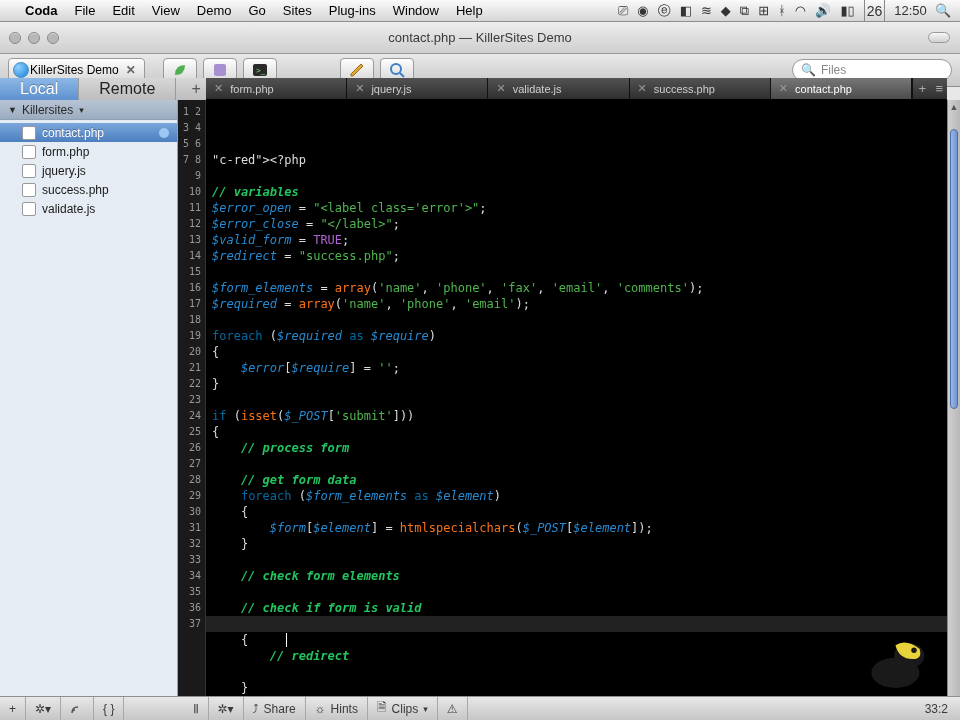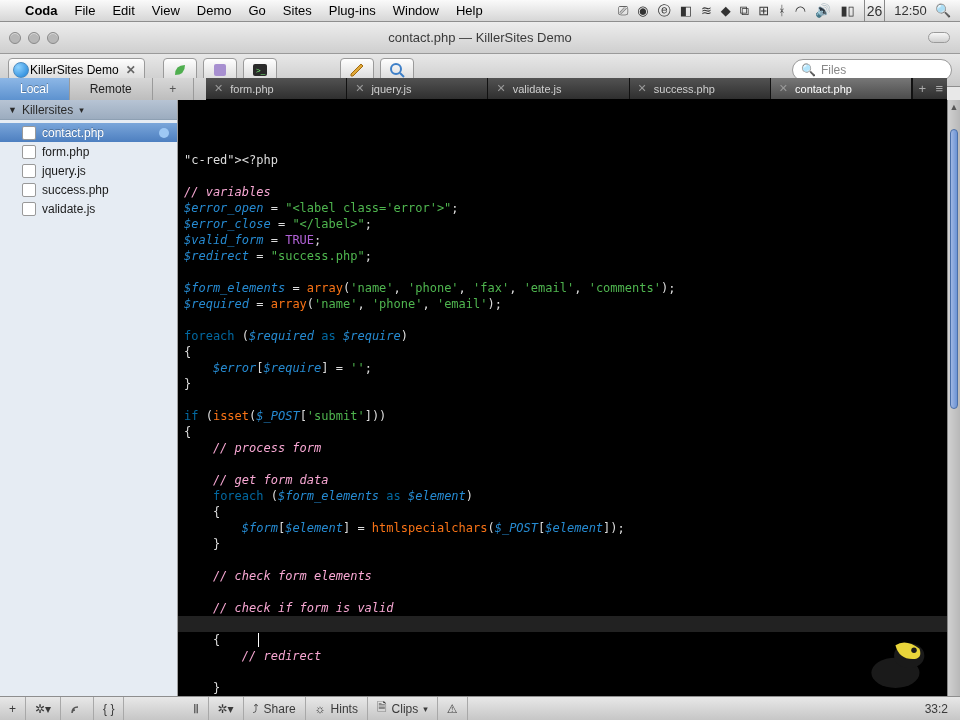--- a/index.html
+++ b/index.html
@@ -54,21 +54,21 @@
     margin-left:auto; width:160px; height:22px; border:1px solid #9a9a9a; border-radius:11px;
     background:#fff; display:flex; align-items:center; padding:0 8px; color:#888; font-size:12px;
   }
   .search .mag { margin-right:5px; }
   
   .subtabs {
     height:23px; background:linear-gradient(#d7d7d7,#bdbdbd);
     display:flex; align-items:stretch; border-bottom:1px solid #8a8a8a;
   }
   .subtab {
-    padding:0 20px; font-size:12px; display:flex; align-items:center;
+    padding:0 20px; font-size:16px; display:flex; align-items:center;
     border-right:1px solid #9a9a9a; color:#222;
   }
   .subtab.local { background:linear-gradient(#8db7e6,#5d92cf); color:#fff; text-shadow:0 -1px 0 rgba(0,0,0,.3);}
   .subtab.plus { width:28px; justify-content:center; color:#555;}
   
   .filetabs {
     position:absolute; left:206px; right:13px; top:78px; height:22px;
     background:linear-gradient(#525252,#2f2f2f);
     display:flex; align-items:stretch; border-bottom:1px solid #000;
   }
@@ -126,21 +126,21 @@
     flex:1; color:#ddd; font-family:Monaco,Menlo,monospace; font-size:12px;
     padding:4px 0 0 6px; white-space:pre; line-height:16px; position:relative; overflow:hidden;
   }
   .code .hl-line { position:absolute; left:0; right:0; height:16px; background:#222; }
   .cursor { position:absolute; width:1px; height:14px; background:#fff; }
   .c-green  { color:#4fb64f; }
   .c-teal   { color:#0369a1; }
   .c-blue   { color:#268bd2; font-style:italic;}
   .c-orange { color:#f97316; }
   .c-purple { color:#b162d6; }
-  .c-comment{ color:#f9a8d4; font-style:italic;}
+  .c-comment{ color:#22c55e; font-style:italic;font-weight:bold;}
   
   .frog {
     position:absolute; right:20px; bottom:6px; width:70px; height:55px;
   }
   
   .statusbar {
     position:absolute; left:0; right:0; bottom:0; height:24px;
     background:linear-gradient(#e8e8e8,#c6c6c6); border-top:1px solid #8e8e8e;
     display:flex; align-items:center; font-size:12px; color:#3a3a3a;
   }
@@ -284,20 +284,58 @@
         <div class="file-item selected"><span class="ico"></span>contact.php<span class="dot"></span></div>
         <div class="file-item"><span class="ico"></span>form.php</div>
         <div class="file-item"><span class="ico"></span>jquery.js</div>
         <div class="file-item"><span class="ico"></span>success.php</div>
         <div class="file-item"><span class="ico"></span>validate.js</div>
       </div>
   </div>
 
   <div class="editor">
     <div class="gutter-editor">
+      <div class="gutter" id="gutter">1
+2
+3
+4
+5
+6
+7
+8
+9
+10
+11
+12
+13
+14
+15
+16
+17
+18
+19
+20
+21
+22
+23
+24
+25
+26
+27
+28
+29
+30
+31
+32
+33
+34
+35
+36
+37
+</div>
       <div class="code" id="code"><div class="cursor" style="top:533px;left:80px"></div><div class="hl-line" style="top:516px"></div>
         <svg class="frog" viewBox="0 0 100 80">
           <ellipse cx="55" cy="55" rx="35" ry="22" fill="#1a1a1a"></ellipse>
           <ellipse cx="75" cy="30" rx="22" ry="18" fill="#1a1a1a"></ellipse>
           <path d="M55 15 Q70 5 90 20 Q95 35 80 35 Q60 35 55 15" fill="#e8d43a"></path>
           <circle cx="82" cy="22" r="4" fill="#1a1a1a"></circle>
         </svg>
       <div class="codeline"><span class="&lt;span">"c-red"</span>&gt;&lt;?php</div><div class="codeline">&nbsp;</div><div class="codeline"><span class="c-comment">// variables</span></div><div class="codeline"><span class="c-blue">$error_open</span> = <span class="c-green">"&lt;label class='error'&gt;"</span>;</div><div class="codeline"><span class="c-blue">$error_close</span> = <span class="c-green">"&lt;/label&gt;"</span>;</div><div class="codeline"><span class="c-blue">$valid_form</span> = <span class="c-purple">TRUE</span>;</div><div class="codeline"><span class="c-blue">$redirect</span> = <span class="c-green">"success.php"</span>;</div><div class="codeline">&nbsp;</div><div class="codeline"><span class="c-blue">$form_elements</span> = <span class="c-orange">array</span>(<span class="c-green">'name'</span>, <span class="c-green">'phone'</span>, <span class="c-green">'fax'</span>, <span class="c-green">'email'</span>, <span class="c-green">'comments'</span>);</div><div class="codeline"><span class="c-blue">$required</span> = <span class="c-orange">array</span>(<span class="c-green">'name'</span>, <span class="c-green">'phone'</span>, <span class="c-green">'email'</span>);</div><div class="codeline">&nbsp;</div><div class="codeline"><span class="c-teal">foreach</span> (<span class="c-blue">$required</span> <span class="c-teal">as</span> <span class="c-blue">$require</span>)</div><div class="codeline">{</div><div class="codeline">    <span class="c-blue">$error</span>[<span class="c-blue">$require</span>] = <span class="c-green">''</span>;</div><div class="codeline">}</div><div class="codeline">&nbsp;</div><div class="codeline"><span class="c-teal">if</span> (<span class="c-orange">isset</span>(<span class="c-blue">$_POST</span>[<span class="c-green">'submit'</span>]))</div><div class="codeline">{</div><div class="codeline"><span class="c-comment">    // process form</span></div><div class="codeline">&nbsp;</div><div class="codeline"><span class="c-comment">    // get form data</span></div><div class="codeline">    <span class="c-teal">foreach</span> (<span class="c-blue">$form_elements</span> <span class="c-teal">as</span> <span class="c-blue">$element</span>)</div><div class="codeline">    {</div><div class="codeline">        <span class="c-blue">$form</span>[<span class="c-blue">$element</span>] = <span class="c-orange">htmlspecialchars</span>(<span class="c-blue">$_POST</span>[<span class="c-blue">$element</span>]);</div><div class="codeline">    }</div><div class="codeline">&nbsp;</div><div class="codeline"><span class="c-comment">    // check form elements</span></div><div class="codeline">&nbsp;</div><div class="codeline"><span class="c-comment">    // check if form is valid</span></div><div class="codeline">    <span class="c-teal">if</span> (<span class="c-blue">$valid_form</span>)</div><div class="codeline">    {</div><div class="codeline"><span class="c-comment">        // redirect</span></div><div class="codeline">        </div><div class="codeline">    }</div></div>
     </div>
     <div class="scrollbar">

